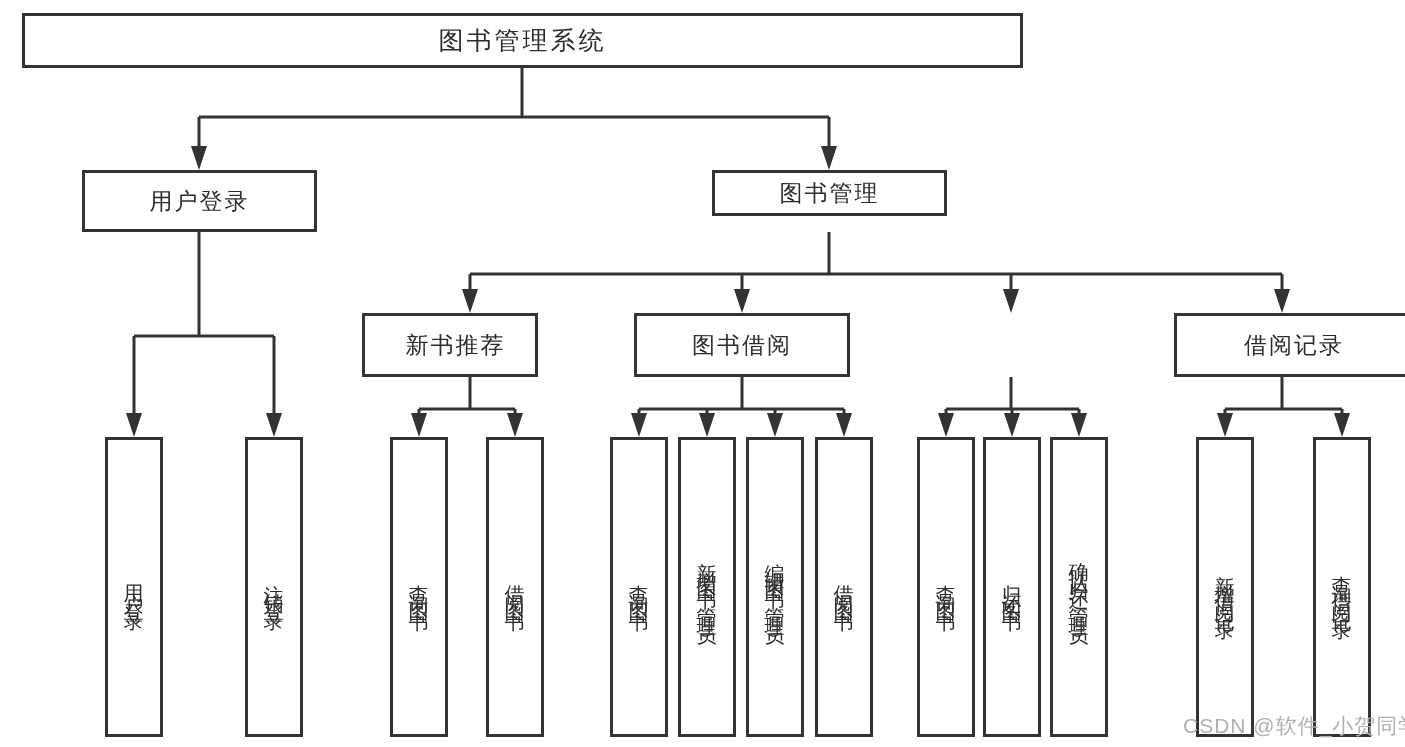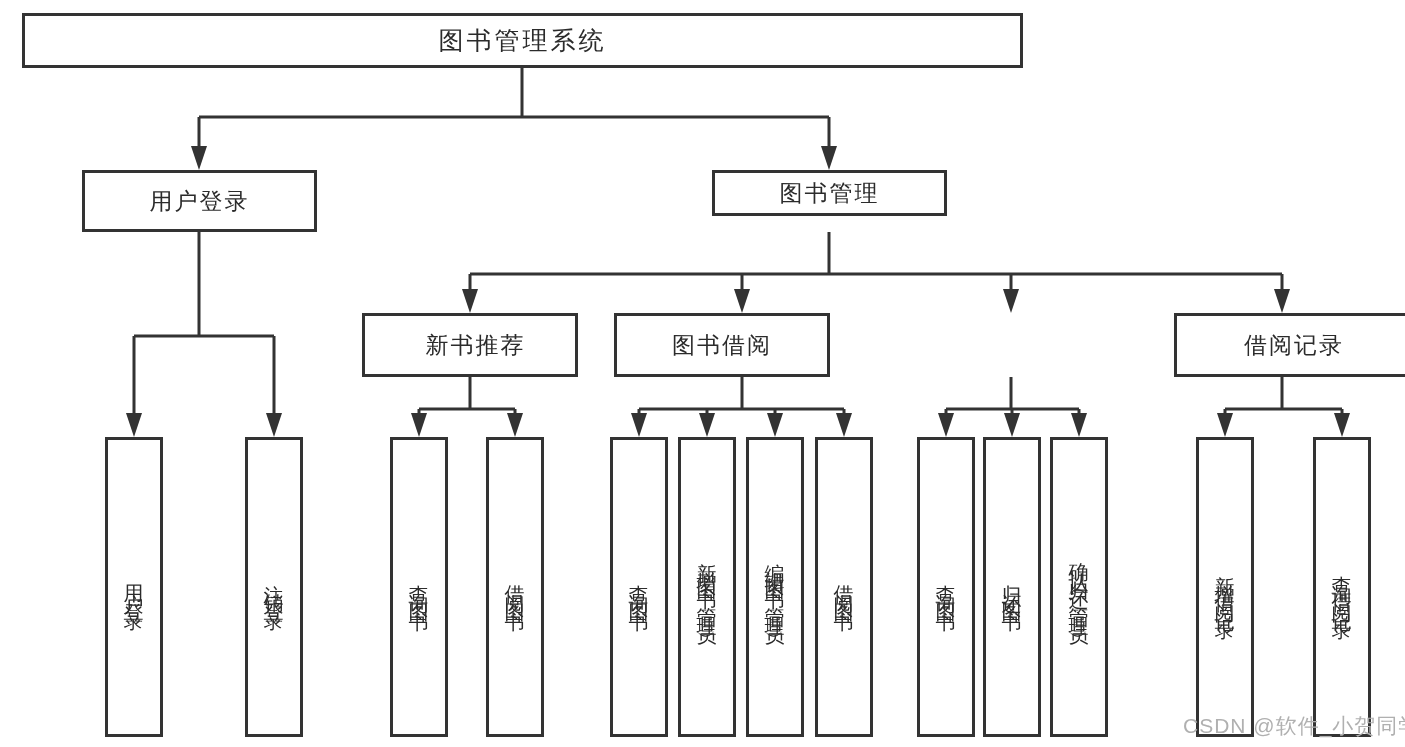--- a/index.html
+++ b/index.html
@@ -96,24 +96,24 @@
     <span class="root-label">图书管理系统</span>
   </div>
 
   <div class="node" style="left:82px; top:170px; width:235px; height:62px;">
     <span class="h-label">用户登录</span>
   </div>
   <div class="node" style="left:712px; top:170px; width:235px; height:46px;">
     <span class="h-label">图书管理</span>
   </div>
 
-  <div class="node" style="left:362px; top:313px; width:216px; height:64px;padding-left:11px;">
+  <div class="node" style="left:362px; top:313px; width:176px; height:64px;padding-left:11px;">
     <span class="h-label">新书推荐</span>
   </div>
-  <div class="node" style="left:614px; top:313px; width:216px; height:64px;">
+  <div class="node" style="left:634px; top:313px; width:216px; height:64px;">
     <span class="h-label">图书借阅</span>
   </div>
   <div class="node" style="left:1174px; top:313px; width:240px; height:64px;">
     <span class="h-label">借阅记录</span>
   </div>
 
   <div class="node leaf" style="left:105px; top:437px;">
     <span class="v-label">用户登录</span>
   </div>
   <div class="node leaf" style="left:245px; top:437px;">

